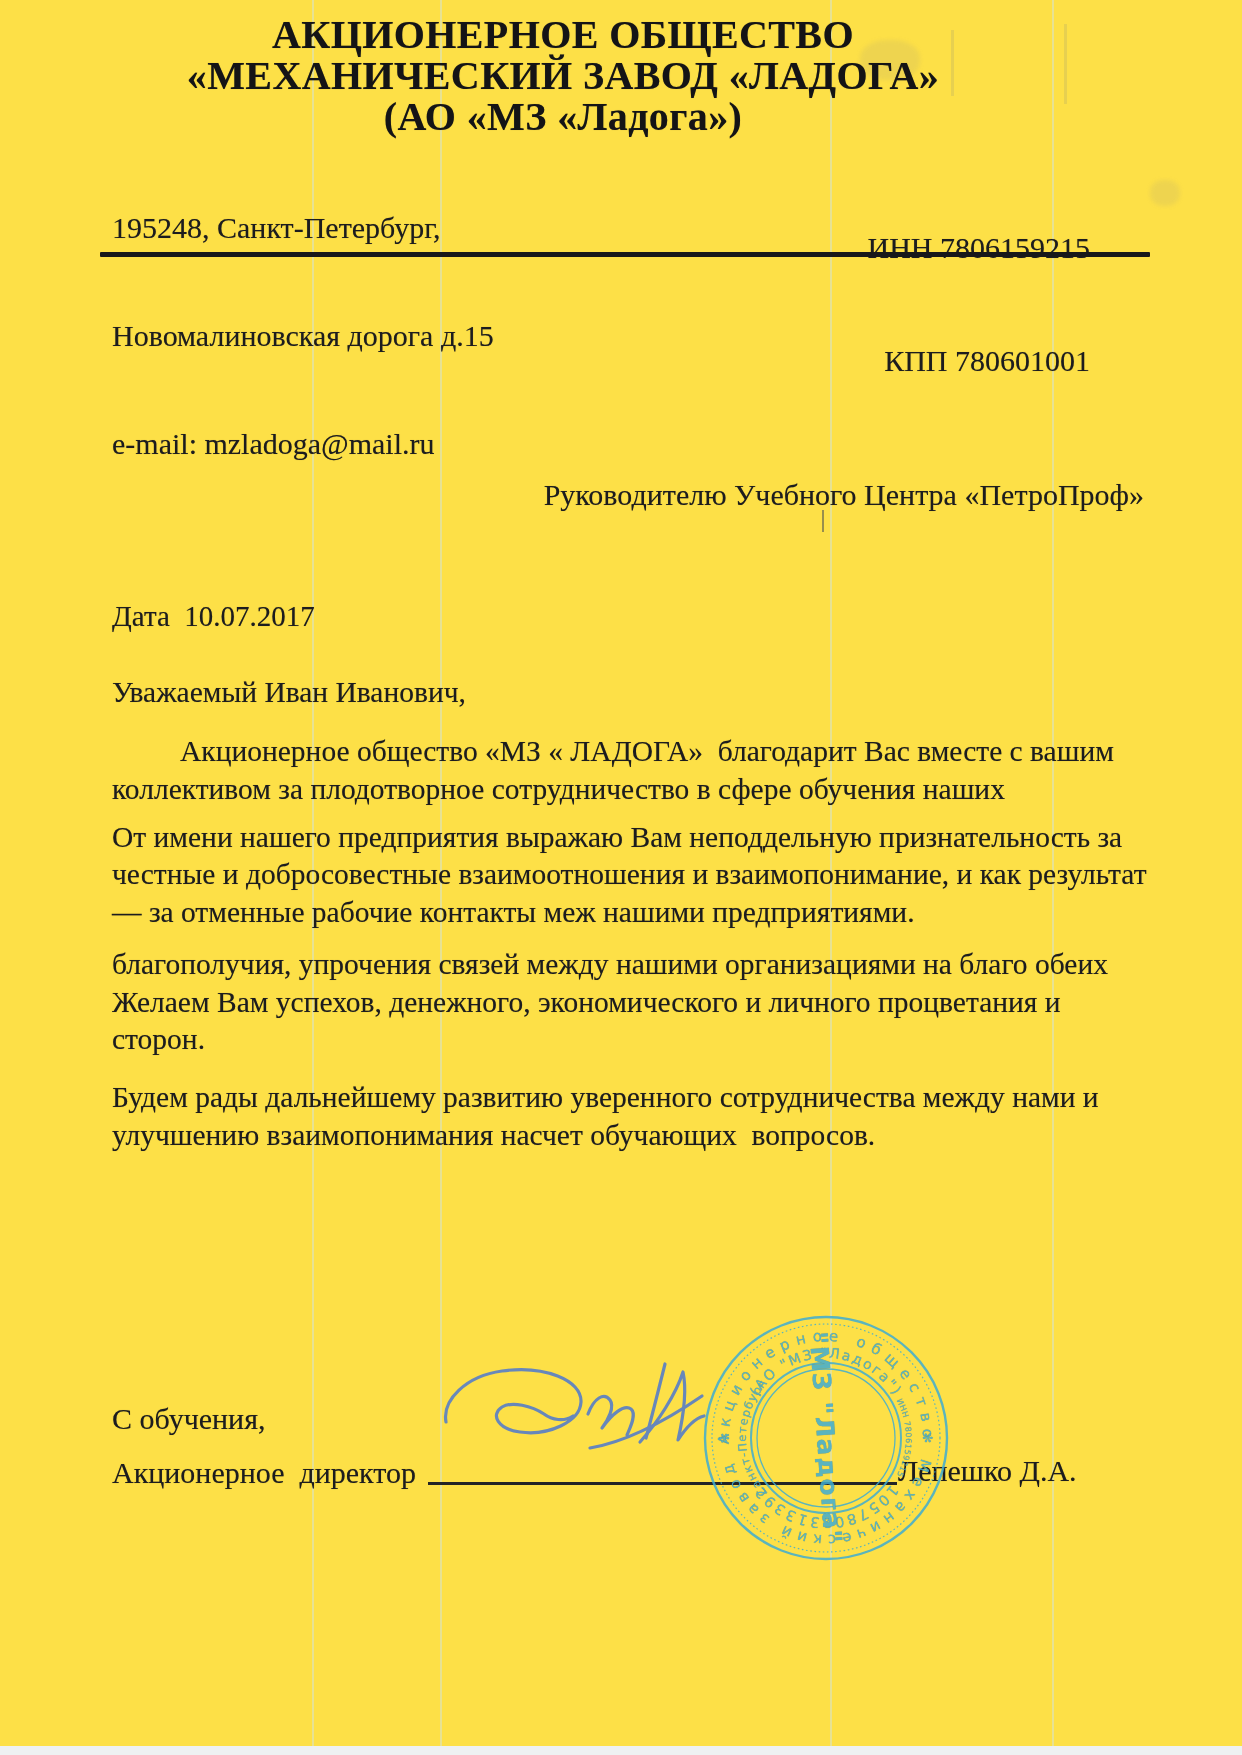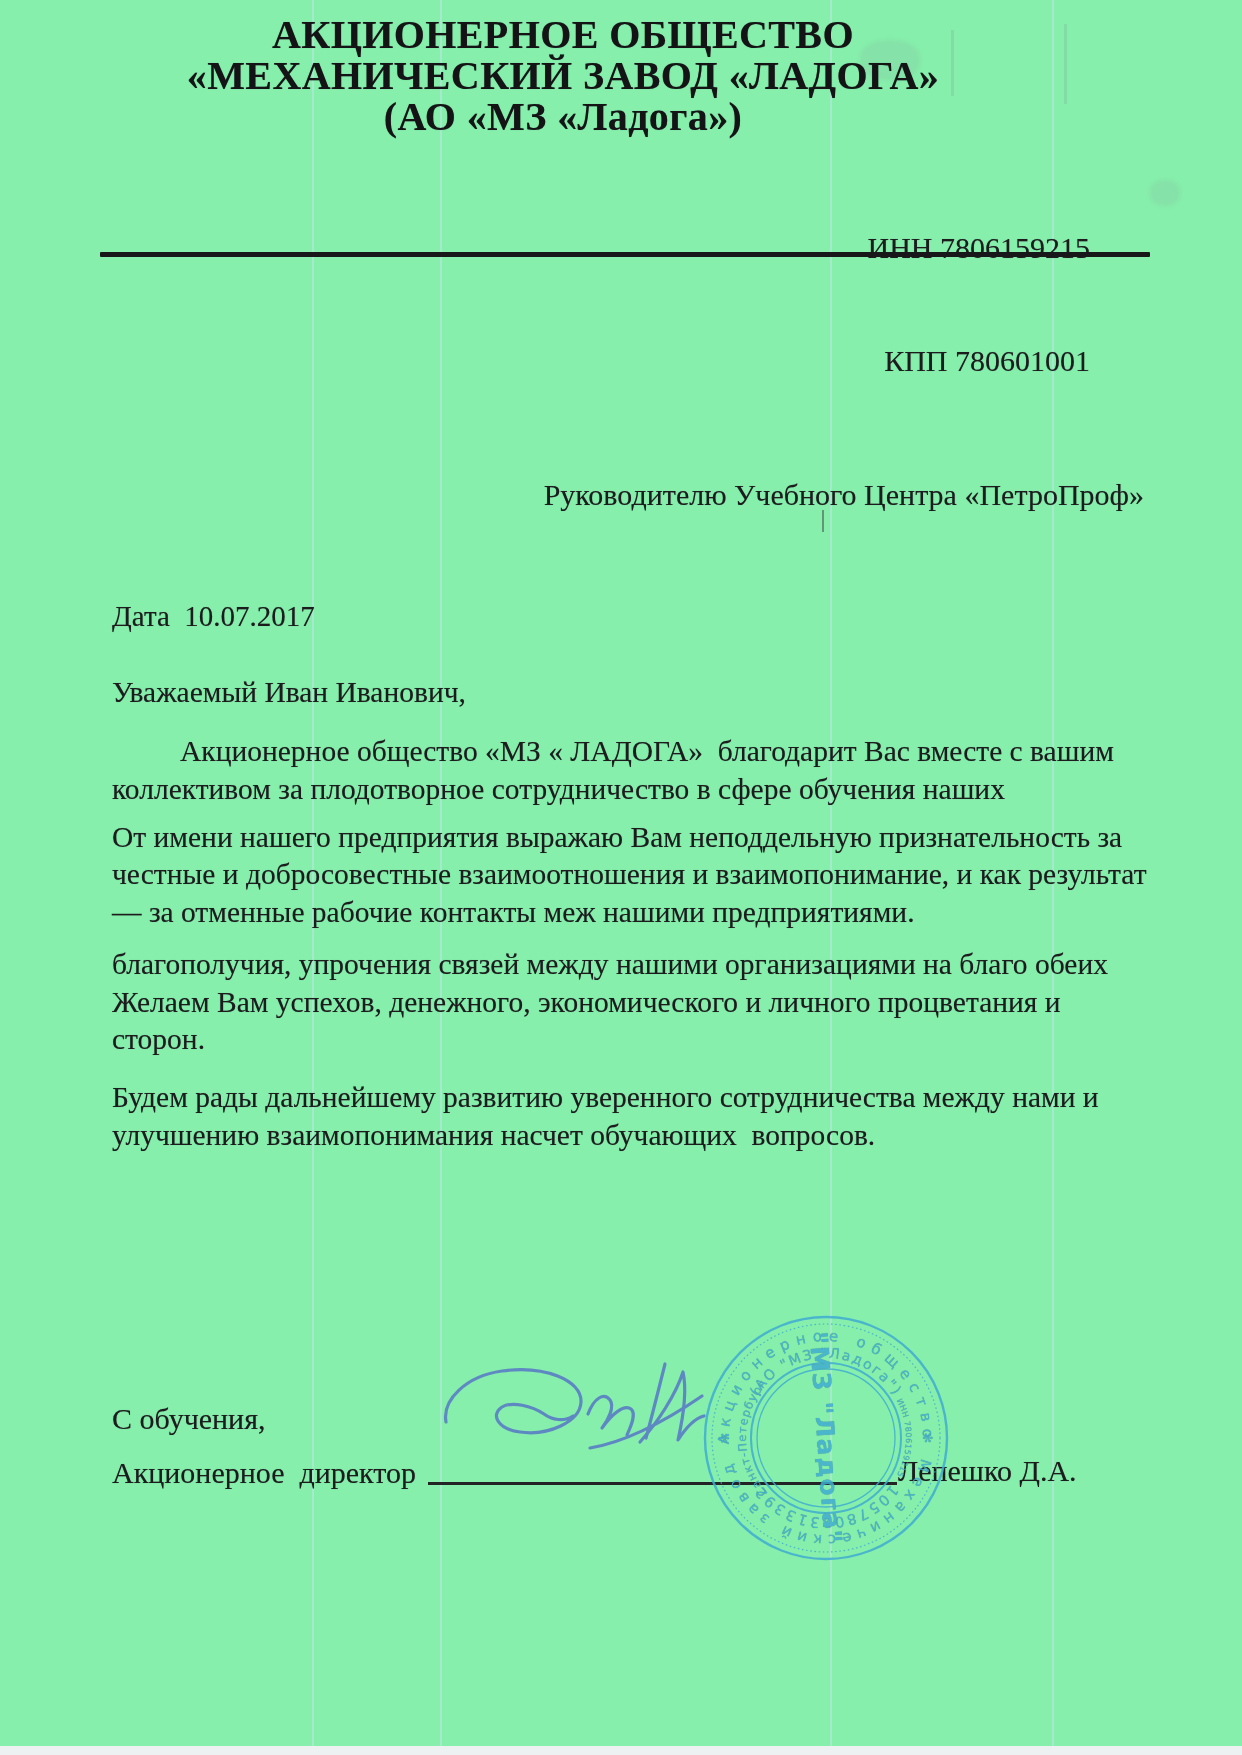--- a/index.html
+++ b/index.html
@@ -1,17 +1,17 @@
 <!DOCTYPE html>
 <html><head>
 <meta charset="utf-8">
 <style>
   html,body{margin:0;padding:0;background:#ffffff;}
   .page{
-    position:relative;width:1242px;height:1755px;background:#86efac;overflow:hidden;
+    position:relative;width:1242px;height:1755px;background:#fde047;overflow:hidden;
     font-family:"Liberation Serif",serif;color:#1c1c1e;
     text-shadow:0 0 .7px rgba(30,30,35,.45);
   }
   
   .scanline{position:absolute;top:0;height:1755px;width:2px;background:rgba(203,229,240,.45);}
   .smudge{position:absolute;background:rgba(128,134,140,.12);filter:blur(2px);border-radius:45%;}
   .speck-col{position:absolute;width:3px;background:rgba(120,126,132,.16);}
   .tickmark{position:absolute;left:822px;top:510px;width:2px;height:22px;background:rgba(70,75,80,.55);}
   .bottom-strip{position:absolute;left:0;bottom:0;width:100%;height:9px;background:#eef1f2;}
 
@@ -56,20 +56,25 @@
   <div class="smudge" style="left:1150px;top:180px;width:30px;height:26px"></div>
   <div class="tickmark"></div>
   <div class="bottom-strip"></div>
 
   <header class="letterhead">
     <div>АКЦИОНЕРНОЕ ОБЩЕСТВО</div>
     <div>«МЕХАНИЧЕСКИЙ ЗАВОД «ЛАДОГА»</div>
     <div>(АО «МЗ «Ладога»)</div>
   </header>
 
+  <div class="addr">
+    <div>195248, Санкт-Петербург,</div>
+    <div>Новомалиновская дорога д.15</div>
+    <div>e-mail: mzladoga@mail.ru</div>
+  </div>
 
   <div class="tax">
     <div>ИНН 7806159215</div>
     <div>КПП 780601001</div>
   </div>
 
   <div class="rule"></div>
 
   <div class="recipient">Руководителю Учебного Центра «ПетроПроф»</div>
 

